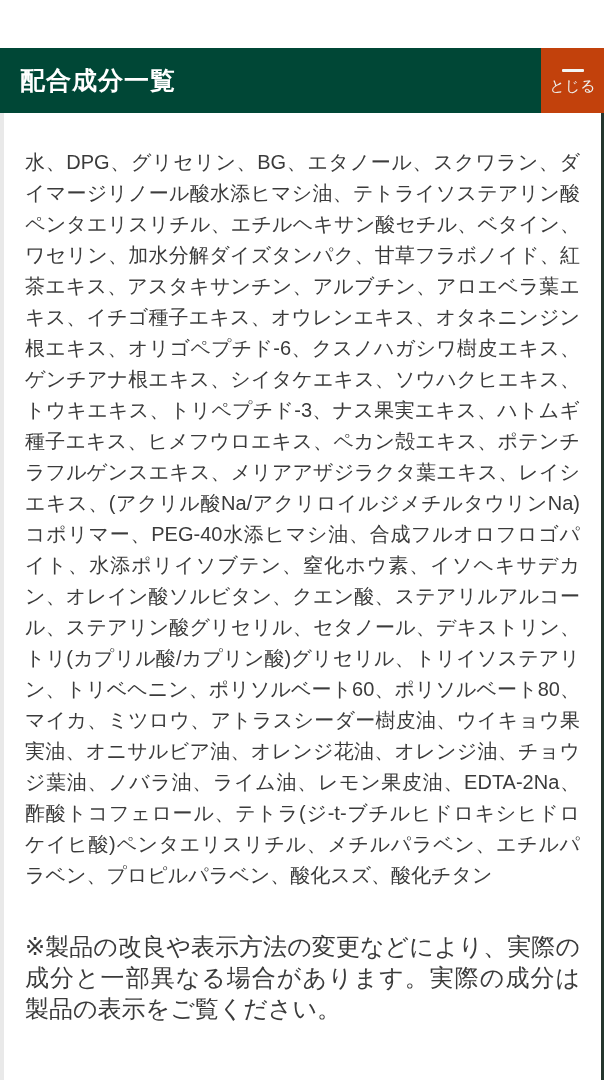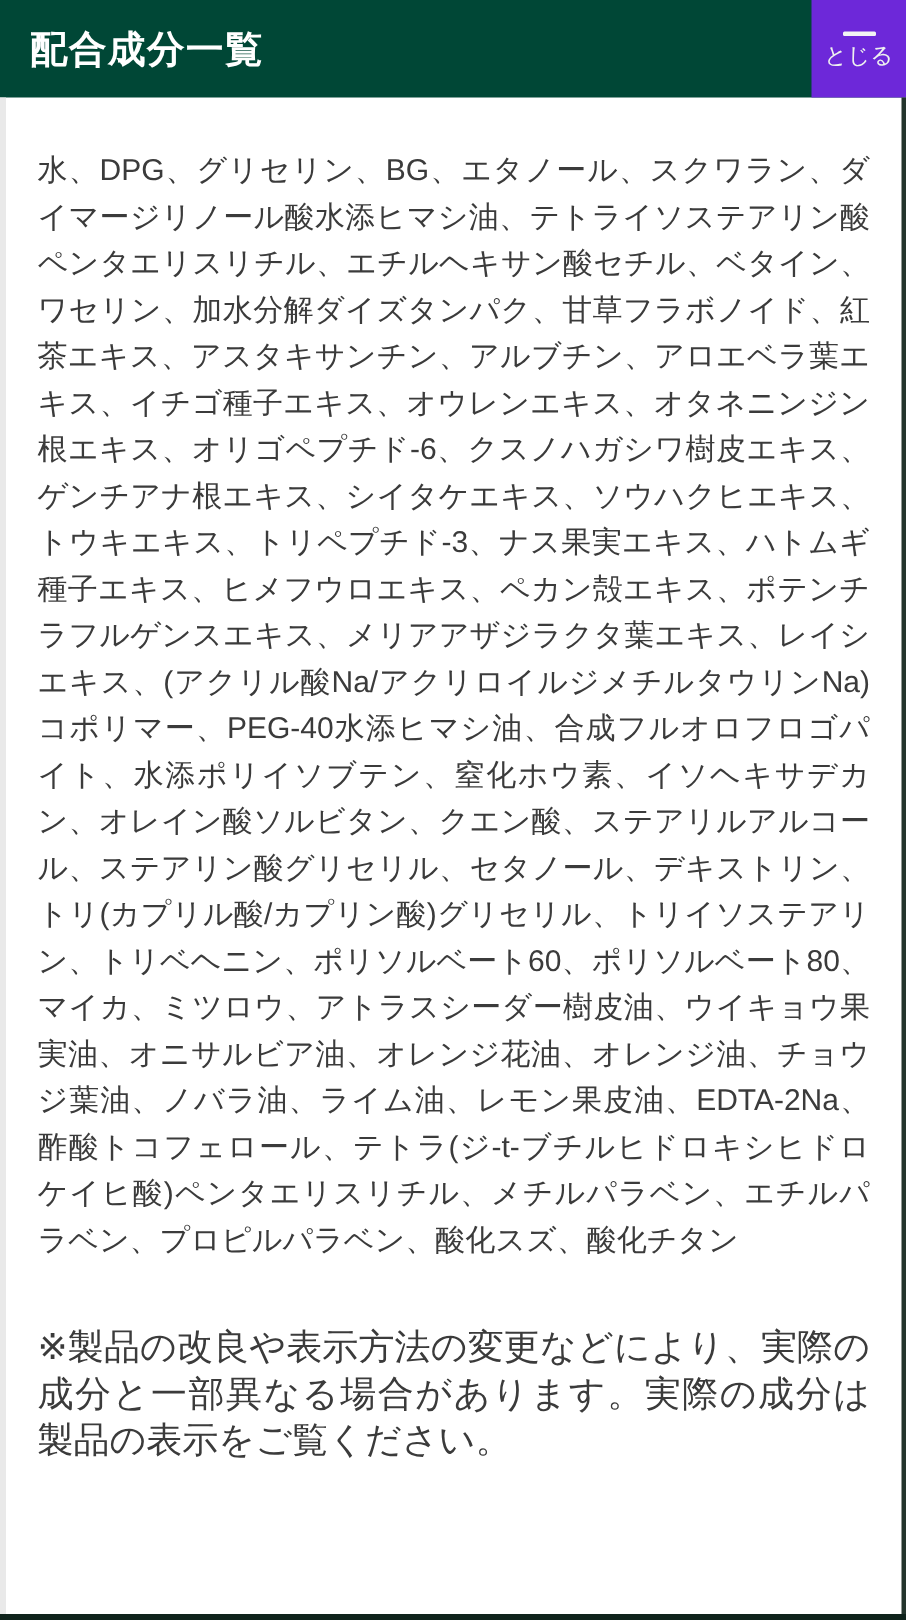--- a/index.html
+++ b/index.html
@@ -14,32 +14,33 @@
     width: 604px; height: 1080px;
     background: #ffffff;
   }
   .header {
     position: relative;
     height: 65px;
     background: #004736;
     display: flex;
     align-items: center;
     justify-content: space-between;
+    margin-top: 48px;
   }
   .panel-title {
     color: #ffffff;
     font-size: 25px;
     font-weight: 600;
     letter-spacing: 1px;
     padding-left: 20px;
   }
   .close-btn {
     width: 63px;
     height: 65px;
-    background: #6d28d9;
+    background: #c2410c;
     border: none;
     display: flex;
     flex-direction: column;
     align-items: center;
     justify-content: center;
     gap: 6px;
     cursor: pointer;
     padding: 0;
   }
   .minus-icon {

